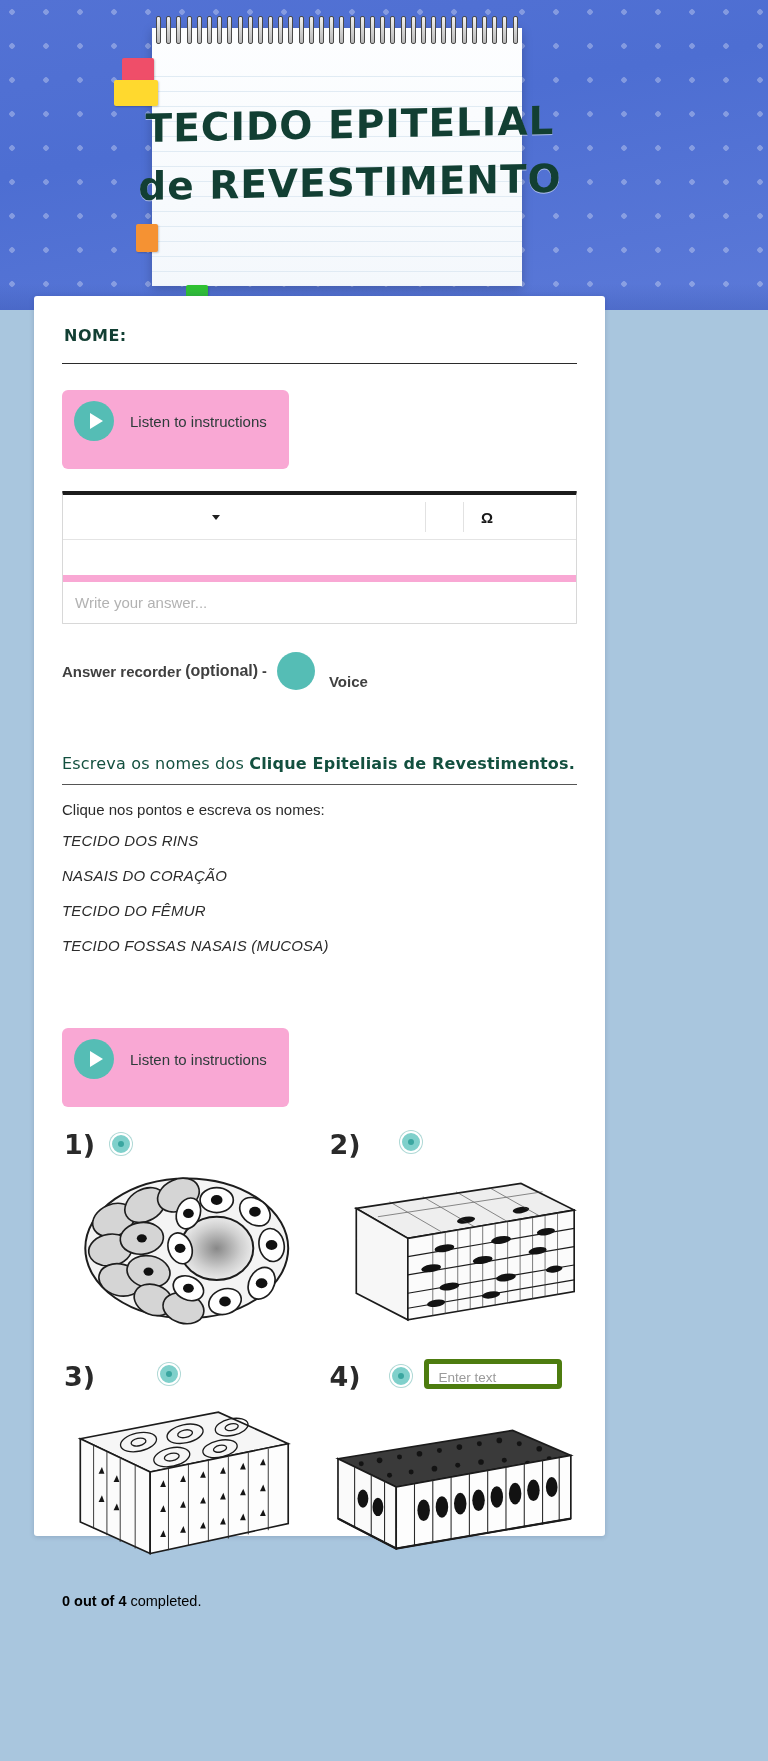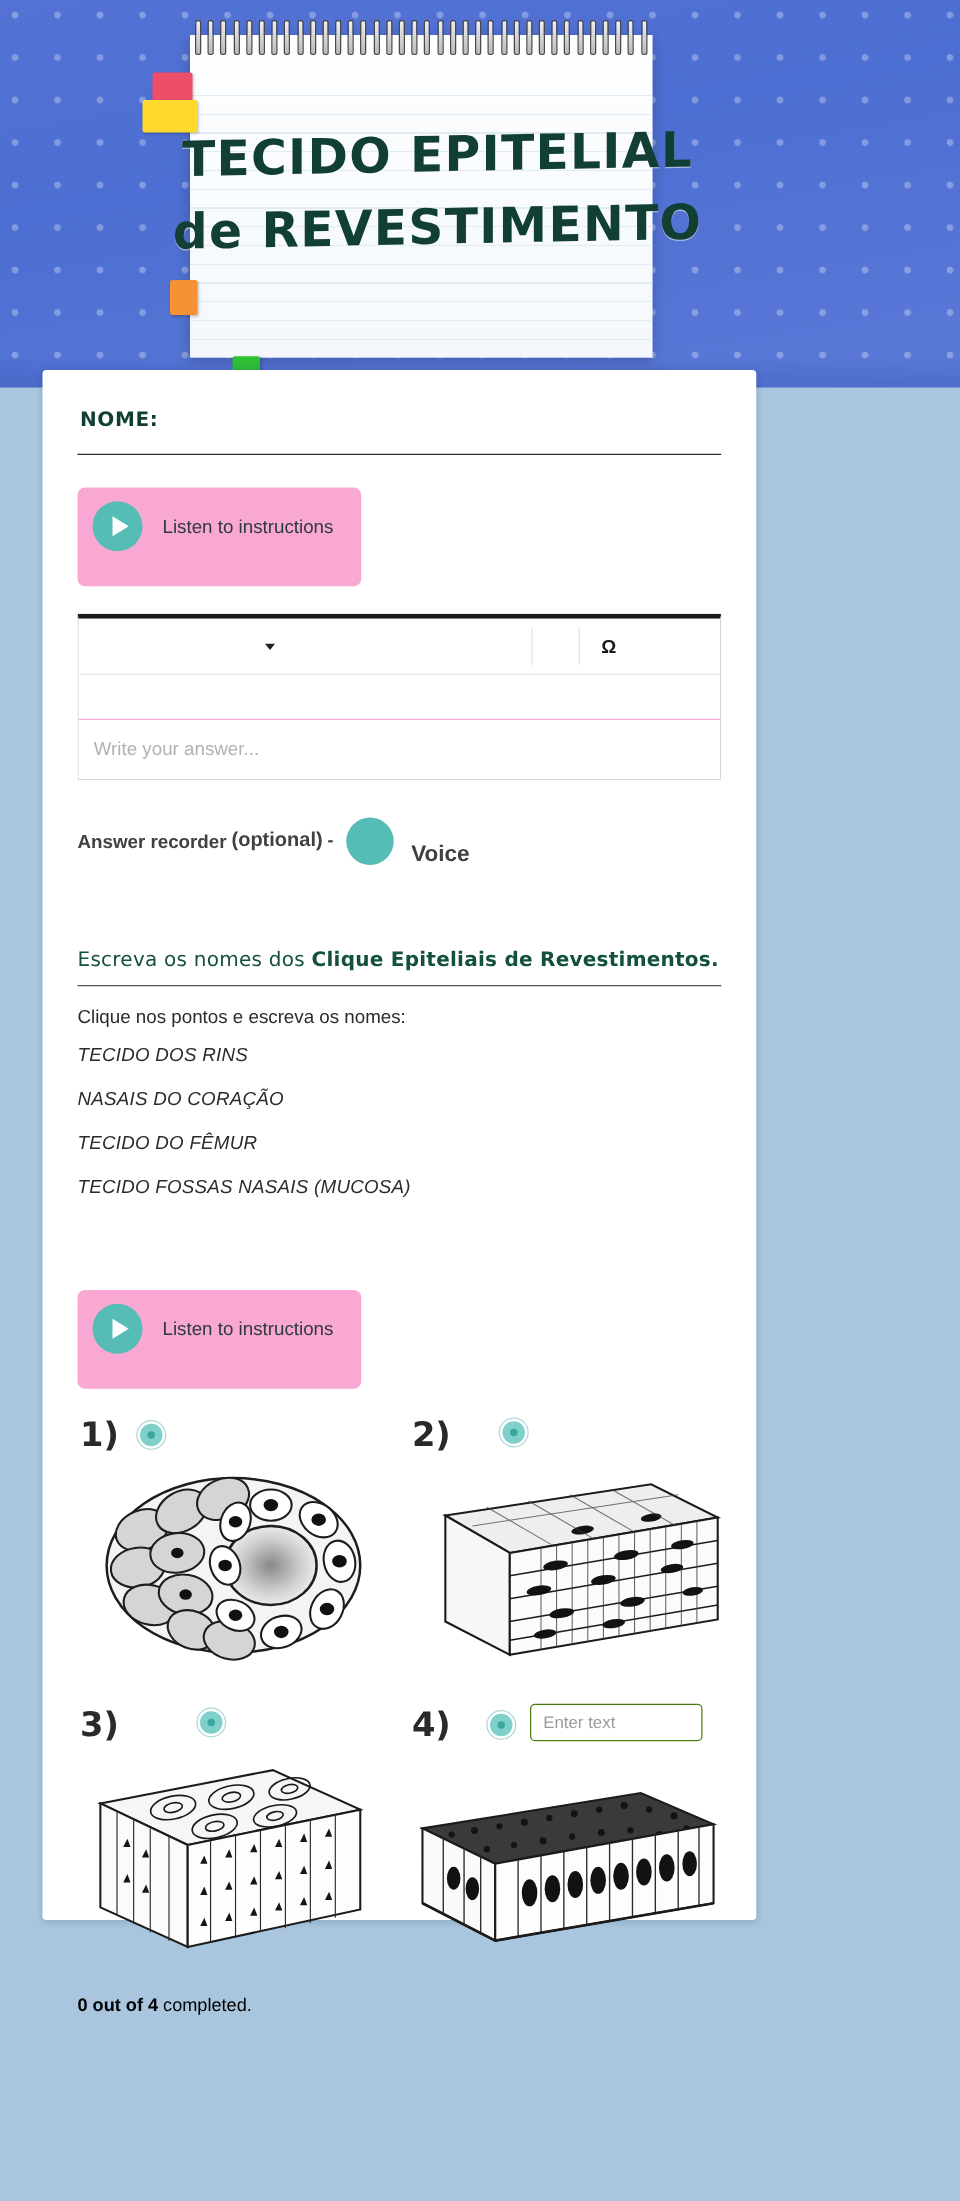--- a/index.html
+++ b/index.html
@@ -180,21 +180,21 @@
   }
   .editor-body {
     height: 35px;
   }
   .editor-input {
     height: 48px;
     display: flex; align-items: center;
     padding: 16px 12px;
     color: #b2b2b2;
     font-size: 15px;
-    border-top: 1px solid #f9a8d4;
+    border-top: 7px solid #f9a8d4;
     cursor: text;
   }
 
   
   .recorder-row {
     margin-top: 28px;
     display: flex;
     align-items: center;
     gap: 0;
     font-size: 14.5px;
@@ -203,21 +203,21 @@
   .rec-strong { font-weight: bold; font-size: 15px; }
   .rec-optional { font-weight: bold; font-size: 16px; margin-left: 4px; }
   .rec-dash { font-weight: bold; margin: 0 4px 0 4px; }
   .rec-circle {
     width: 38px; height: 38px; border-radius: 50%;
     background: #55bdb5;
     margin: 0 14px 0 6px;
     cursor: pointer;
     flex: 0 0 auto;
   }
-  .rec-voice { font-weight: bold; font-size: 18px; margin-top: 21px; }
+  .rec-voice { font-weight: bold; font-size: 15px; margin-top: 21px; }
 
   
   .q-heading {
     margin-top: 64px;
     font-family: "DejaVu Sans", sans-serif;
     font-size: 16px;
     color: #13503f;
     letter-spacing: .2px;
   }
   .q-heading b { font-weight: bold; }
@@ -281,21 +281,21 @@
     left: 6px; top: 6px;
     width: 6px; height: 6px;
     border-radius: 50%;
     background: #3aa6a0;
   }
   .hotspot-input {
     position: absolute;
     z-index: 6;
     width: 138px; height: 30px;
     background: #ffffff;
-    border: 1px solid #4d7c0f;
+    border: 5px solid #4d7c0f;
     border-radius: 4px;
     font-size: 13.5px;
     color: #9b9b9b;
     padding: 0 10px;
     line-height: 28px;
     cursor: text;
   }
 
   
   .fig { position: absolute; left: 0; top: 22px; width: 100%; height: 200px; }

